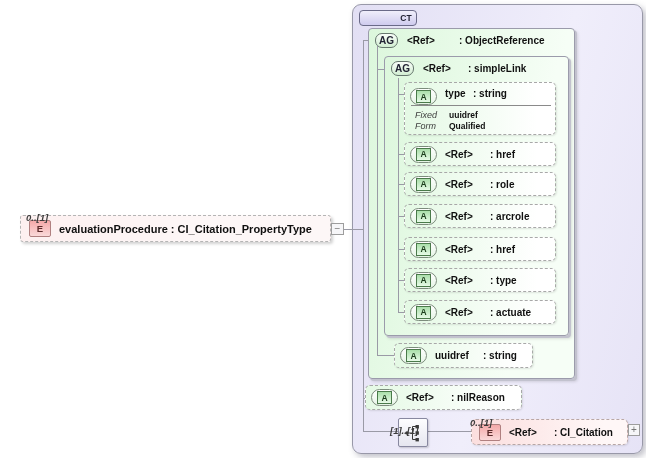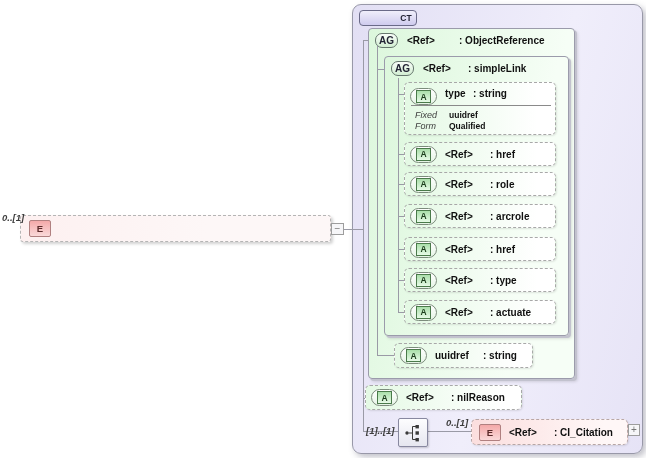--- a/index.html
+++ b/index.html
@@ -2,21 +2,21 @@
 <html style="--panel-fill: #e2dff4; --group-fill: #dcf7dc; --attribute-fill: #e4f9e4; --element-fill: #fdf0f0; --element-icon-fill: #f4a9a9; --connector: #9a9aa6;"><head>
 <meta charset="utf-8">
 <style>
   html,body{margin:0;padding:0;background:#ffffff;}
   .canvas{position:relative;width:646px;height:458px;background:#fff;overflow:hidden;
           font-family:"Liberation Sans", sans-serif;}
   
   .ln{position:absolute;background:var(--connector,#9a9aa6);z-index:2;}
   .ln.or{z-index:4;} .ln.sl{z-index:6;}
   
-  .card{position:absolute;font-style:italic;font-weight:bold;font-size:9.5px;color:#3c3c3c;z-index:8;white-space:nowrap;}
+  .card{position:absolute;font-style:italic;font-weight:bold;font-size:9.5px;color:#3c3c3c;z-index:8;white-space:nowrap;margin-left:24px;}
   
   .panel{position:absolute;left:352px;top:4px;width:289px;height:448px;border:1px solid #9898a8;
          border-radius:9px;background:linear-gradient(105deg,var(--panel-fill,#e2dff4),#f0eefb 55%,#e6e3f6);
          box-shadow:3px 3px 6px rgba(90,90,110,.38);z-index:1;}
   .panel-header{position:absolute;left:6px;top:5px;display:flex;align-items:center;gap:8px;}
   .panel-title{font-weight:bold;font-size:12px;color:#111;}
   
   .gbox{position:absolute;border:1px solid #9b9bab;border-radius:4px;
         background:linear-gradient(100deg,var(--group-fill,#dcf7dc),#f6fef6 75%);
         box-shadow:2px 2px 0 #c2c2ce, 3px 3px 3px rgba(0,0,0,.12);}
@@ -59,20 +59,21 @@
   .z3{z-index:3;} .z5{z-index:5;} .z7{z-index:7;}
 </style>
 </head>
 <body>
 
 <div class="canvas">
 
   <span class="card" style="left:2px;top:212px;">0..[1]</span>
   <div class="elem-box" style="left:20px;top:215px;width:311px;height:27px;">
     <span class="icon-e">E</span>
+    <span class="elem-label">evaluationProcedure : CI_Citation_PropertyType</span>
   </div>
   <div class="mini" style="left:331px;top:223px;width:13px;height:12px;">
     <span>−</span>
   </div>
 
   <div class="ln" style="left:344px;top:229px;width:19px;height:1px;"></div>
   <div class="ln" style="left:363px;top:40px;width:1px;height:391px;"></div>
   <div class="ln" style="left:363px;top:40px;width:6px;height:1px;"></div>
   <div class="ln" style="left:363px;top:398px;width:3px;height:1px;"></div>
   <div class="ln" style="left:363px;top:431px;width:35px;height:1px;"></div>

